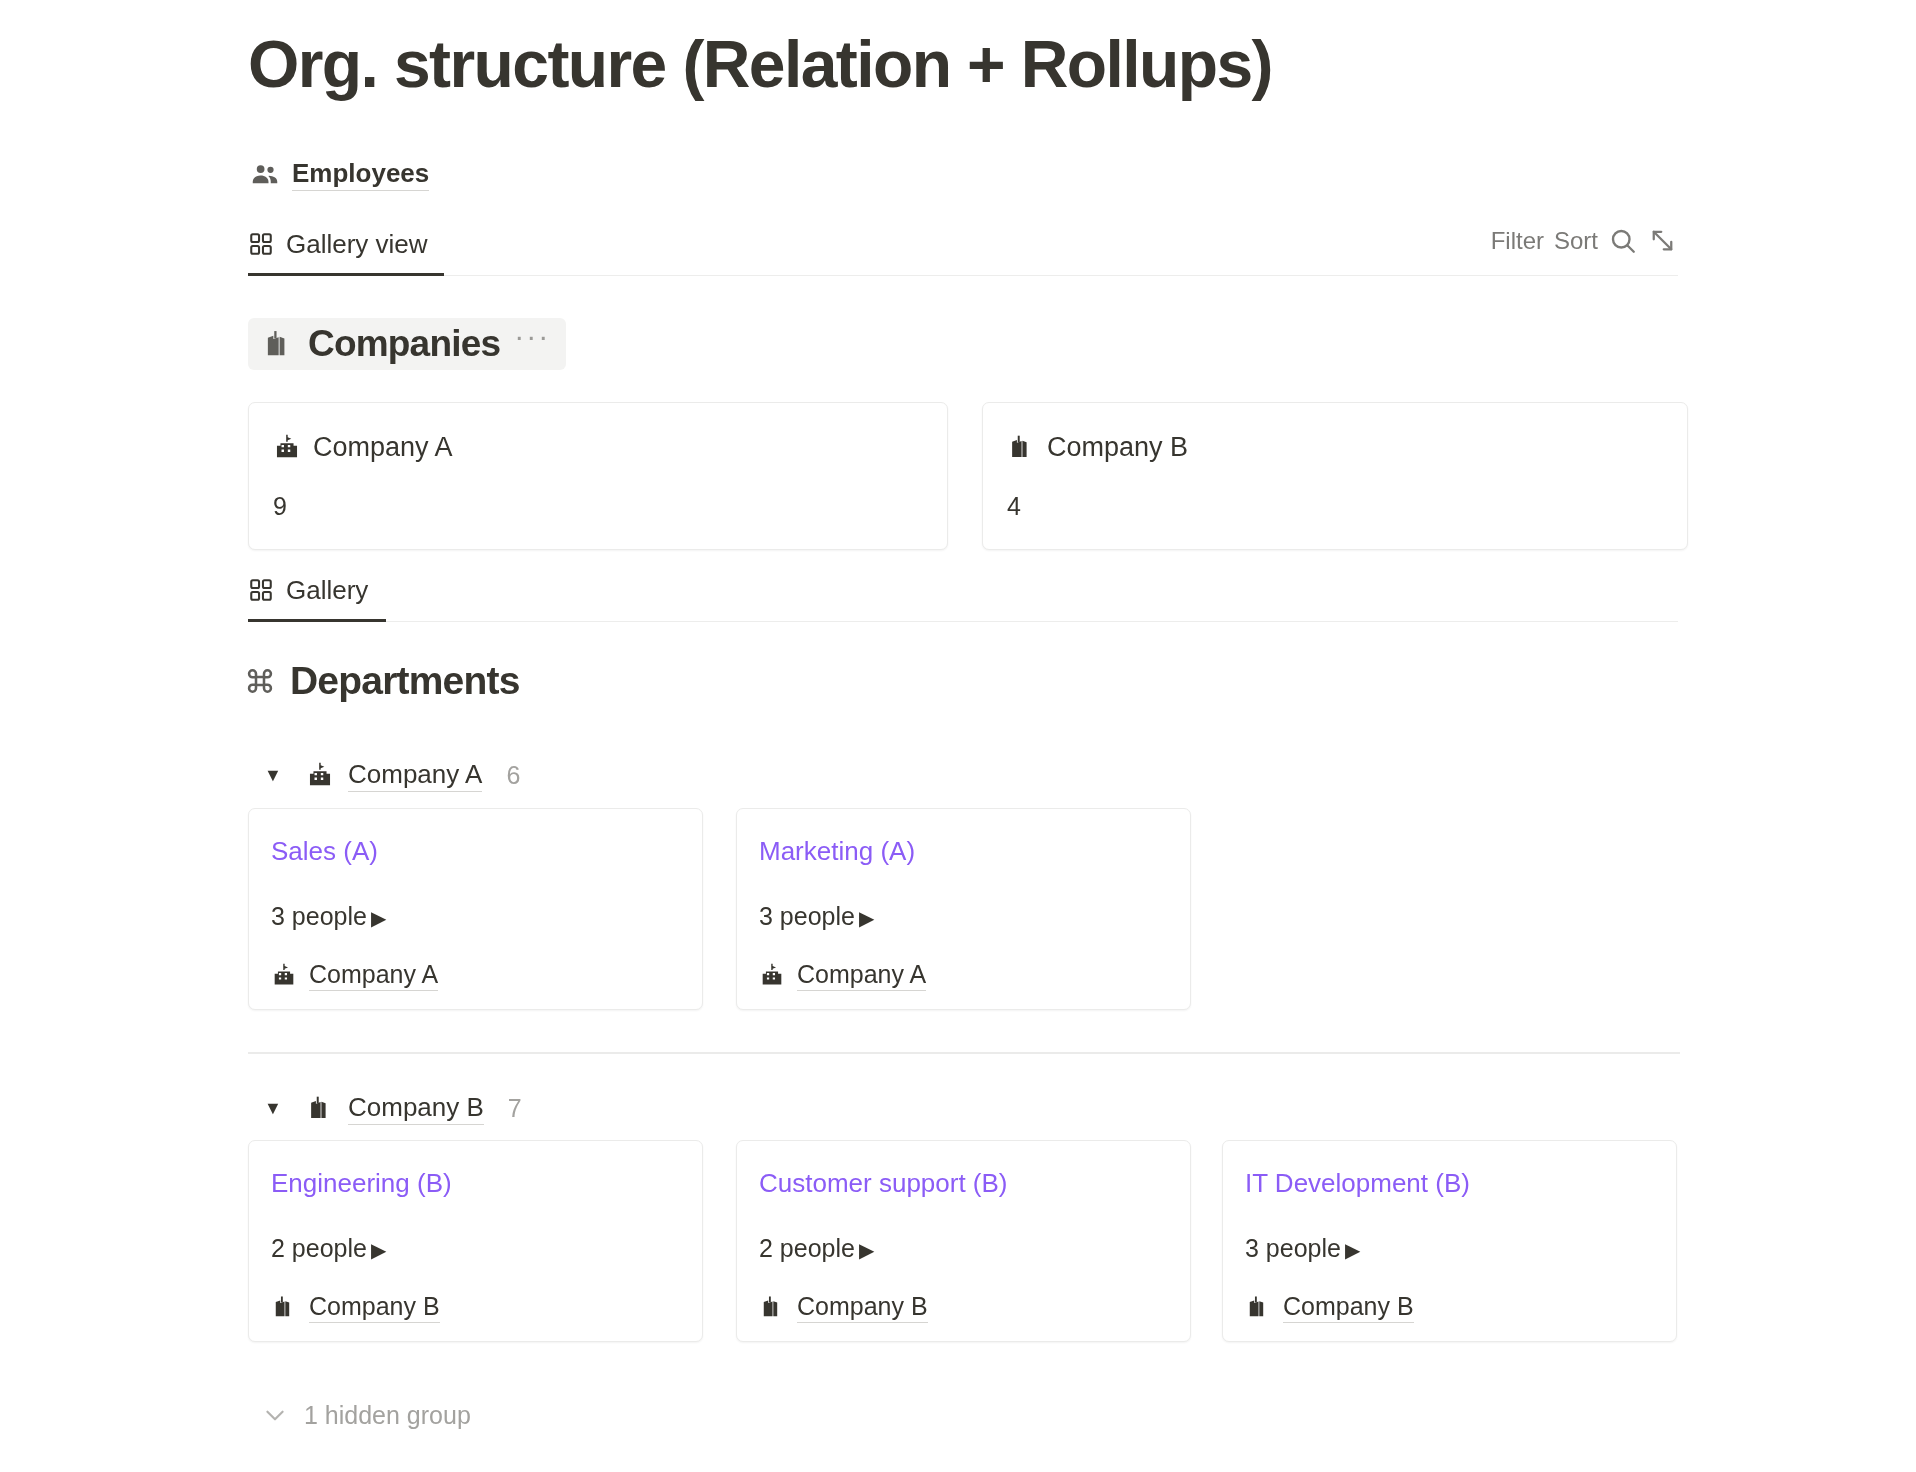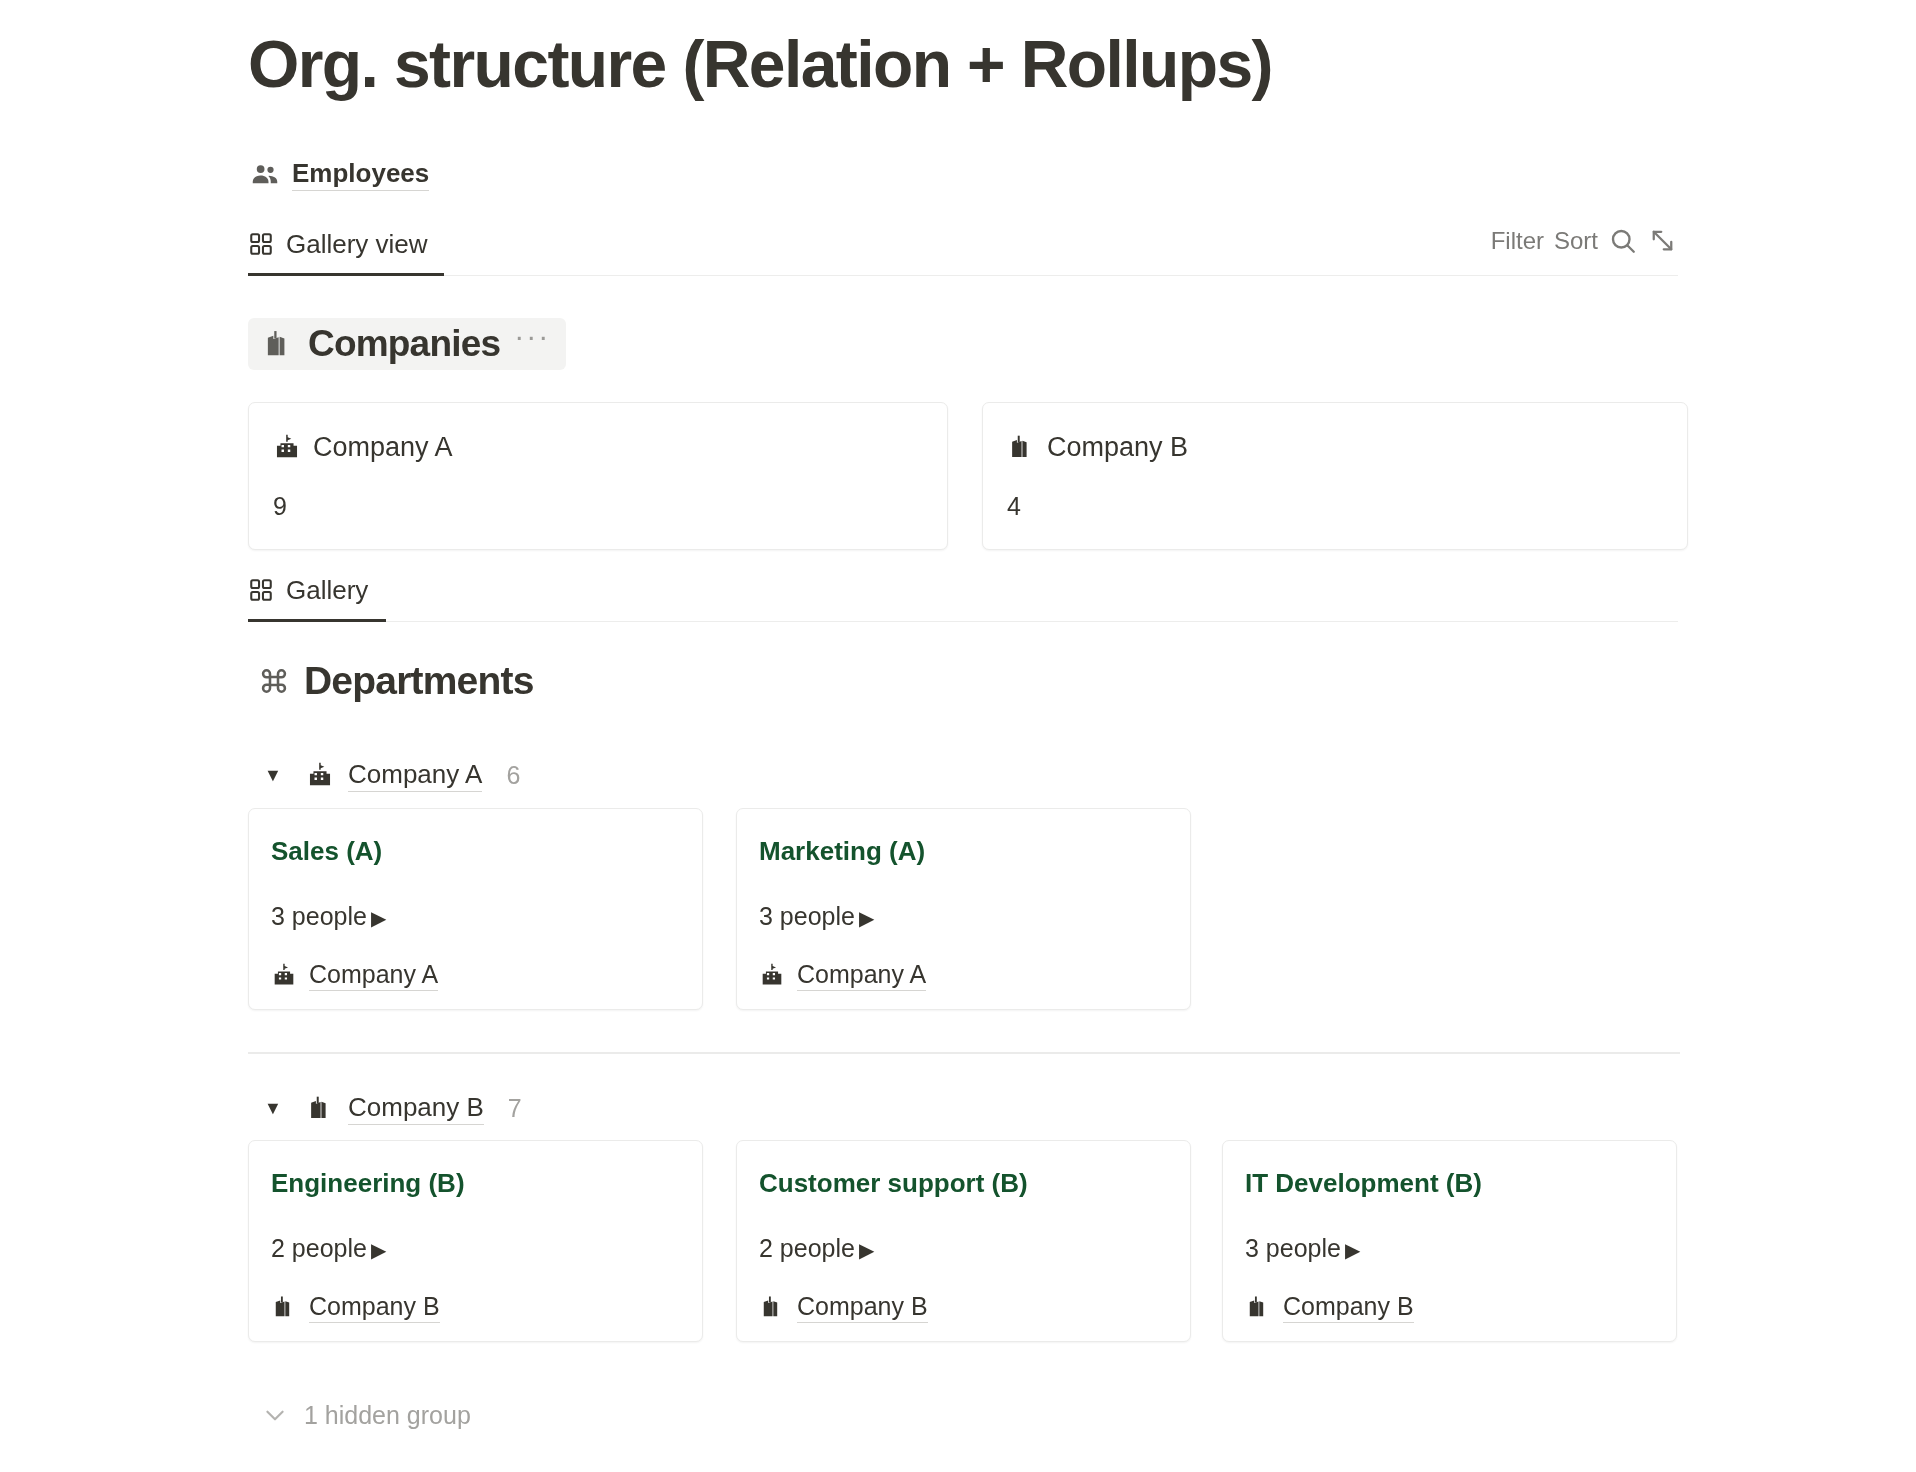--- a/index.html
+++ b/index.html
@@ -168,21 +168,21 @@
     justify-content: center;
     height: 28px;
     color: #9b9a97;
     font-size: 30px;
     letter-spacing: 2px;
     line-height: 14px;
     padding-bottom: 16px;
     cursor: pointer;
   }
   #companies-heading { left: 248px; top: 318px; }
-  #departments-heading { left: 250px; top: 655px; padding-left: 8px; justify-content: space-between; }
+  #departments-heading { left: 236px; top: 655px; padding-left: 8px; justify-content: space-between; }
   #departments-heading .section-heading-text { font-size: 39px; }
 
   
   .card {
     position: absolute;
     background: #ffffff;
     border: 1.5px solid #ebebea;
     border-radius: 7px;
     box-shadow: 0 1px 2px rgba(15, 15, 15, 0.05);
     box-sizing: border-box;
@@ -273,22 +273,22 @@
   .dept-row-1 { top: 1140px; }
   .dept-col-0 { left: 248px; }
   .dept-col-1 { left: 736px; }
   .dept-col-2 { left: 1222px; }
   .dept-title {
     position: absolute;
     left: 22px;
     top: 26px;
     font-size: 26px;
     line-height: 32px;
-    font-weight: 700;
-    color: #14532d;
+    font-weight: 400;
+    color: #8b5cf6;
     white-space: nowrap;
   }
   .dept-people {
     position: absolute;
     left: 22px;
     top: 92px;
     font-size: 25px;
     line-height: 30px;
     color: #37352f;
     white-space: nowrap;

